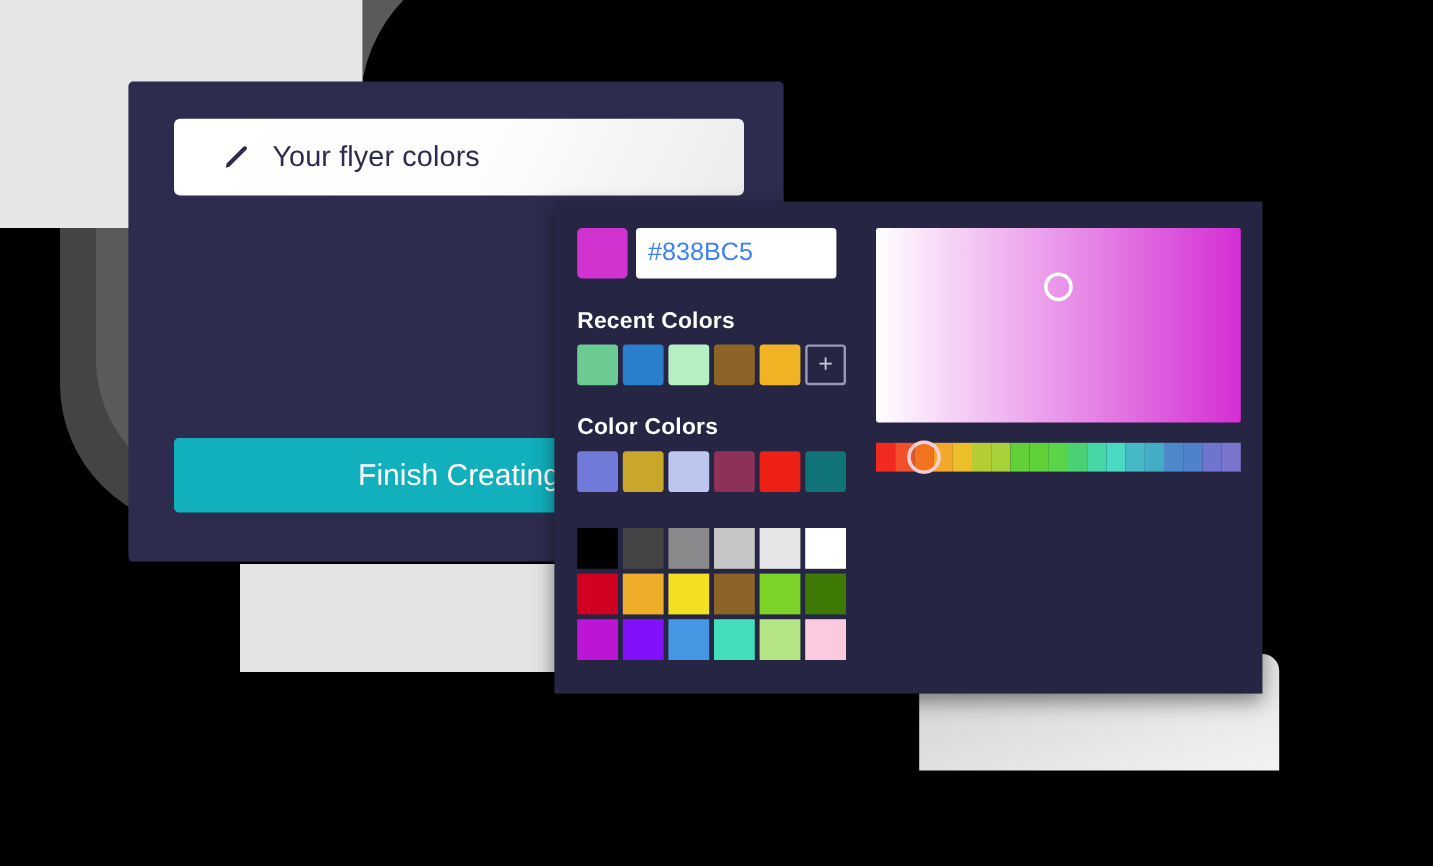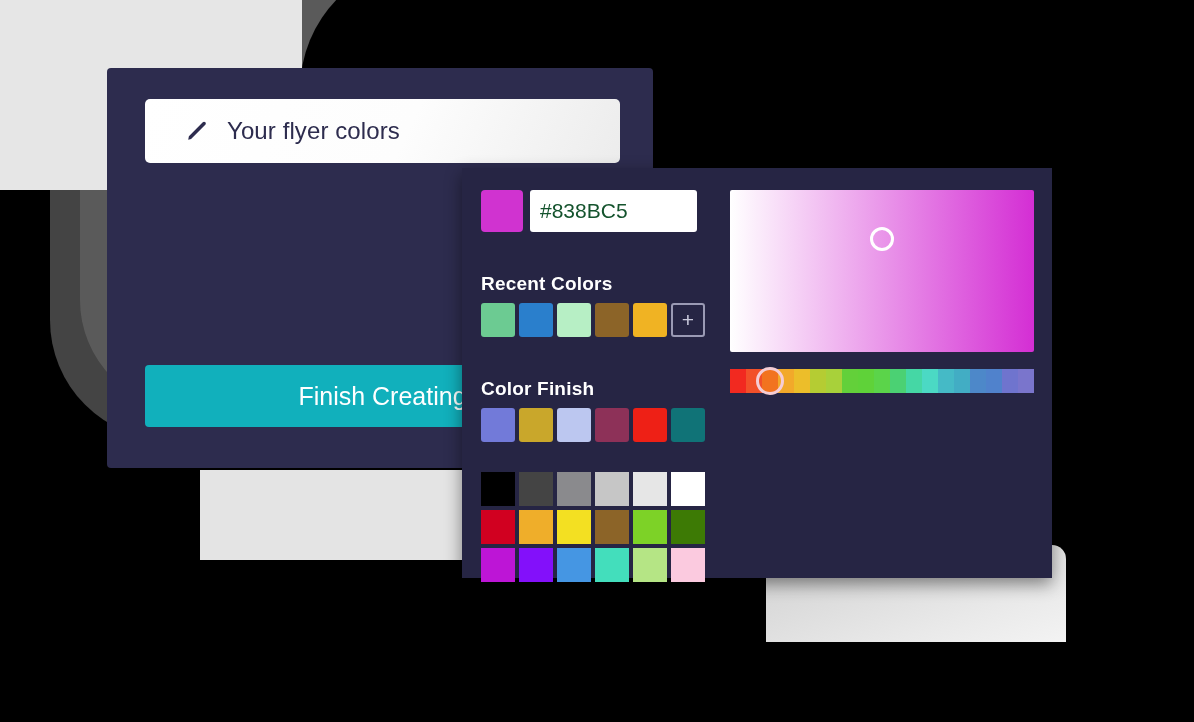--- a/index.html
+++ b/index.html
@@ -152,30 +152,30 @@
     border-radius: 4px;
     flex: 0 0 auto;
   }
   #hex-input {
     width: 167px; height: 42px;
     background: #ffffff;
     border: none;
     border-radius: 3px;
     font-size: 21px;
     font-family: "Liberation Sans", sans-serif;
-    color: #14532d;
+    color: #3b82f6;
     padding: 16px 10px;
     outline: none;
   }
 
   .section-label {
     font-size: 19px;
     font-weight: bold;
     color: #ffffff;
-    margin-top: 41px;
+    margin-top: 25px;
     margin-bottom: 8px;
     letter-spacing: 0.2px;
   }
 
   .swatch-row { display: flex; gap: 4px; }
   .swatch {
     width: 34px; height: 34px;
     border-radius: 3px;
     cursor: pointer;
   }
@@ -284,21 +284,21 @@
       <div class="section-label">Recent Colors</div>
       <div class="swatch-row" id="recent-row">
         <div class="swatch" style="background: rgb(108, 203, 146);"></div>
           <div class="swatch" style="background: rgb(42, 127, 204);"></div>
           <div class="swatch" style="background: rgb(183, 239, 197);"></div>
           <div class="swatch" style="background: rgb(140, 100, 40);"></div>
           <div class="swatch" style="background: rgb(240, 179, 35);"></div>
           <div id="add-swatch">+</div>
       </div>
 
-      <div class="section-label">Color Finish</div>
+      <div class="section-label">Color Colors</div>
       <div class="swatch-row" id="scheme-row">
           <div class="swatch" style="background: rgb(114, 122, 217);"></div>
           <div class="swatch" style="background: rgb(201, 167, 43);"></div>
           <div class="swatch" style="background: rgb(188, 199, 240);"></div>
           <div class="swatch" style="background: rgb(141, 49, 88);"></div>
           <div class="swatch" style="background: rgb(238, 32, 22);"></div>
           <div class="swatch" style="background: rgb(16, 115, 119);"></div>
         </div>
 
       <div id="palette-grid">

